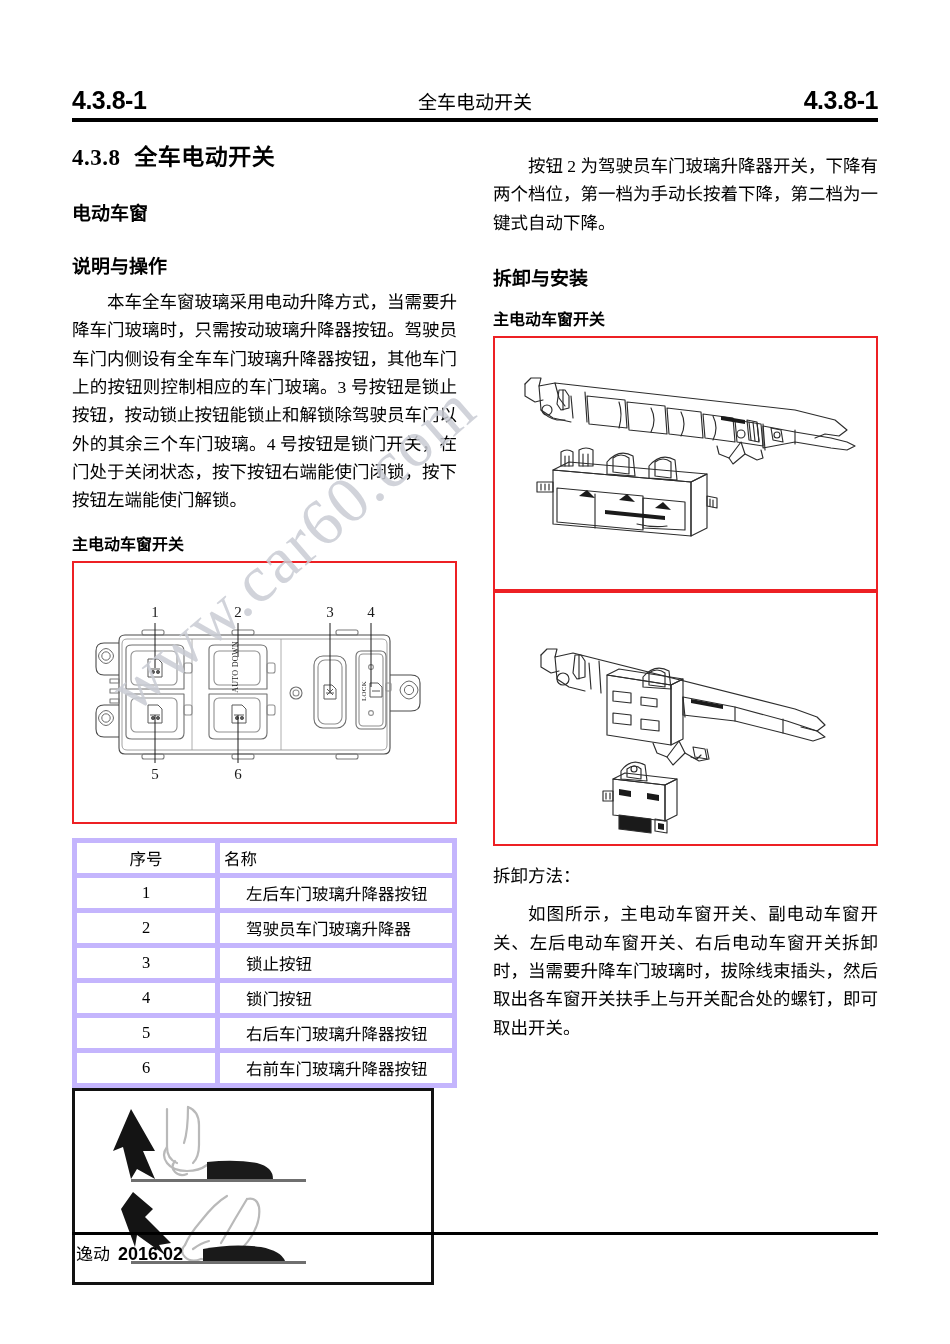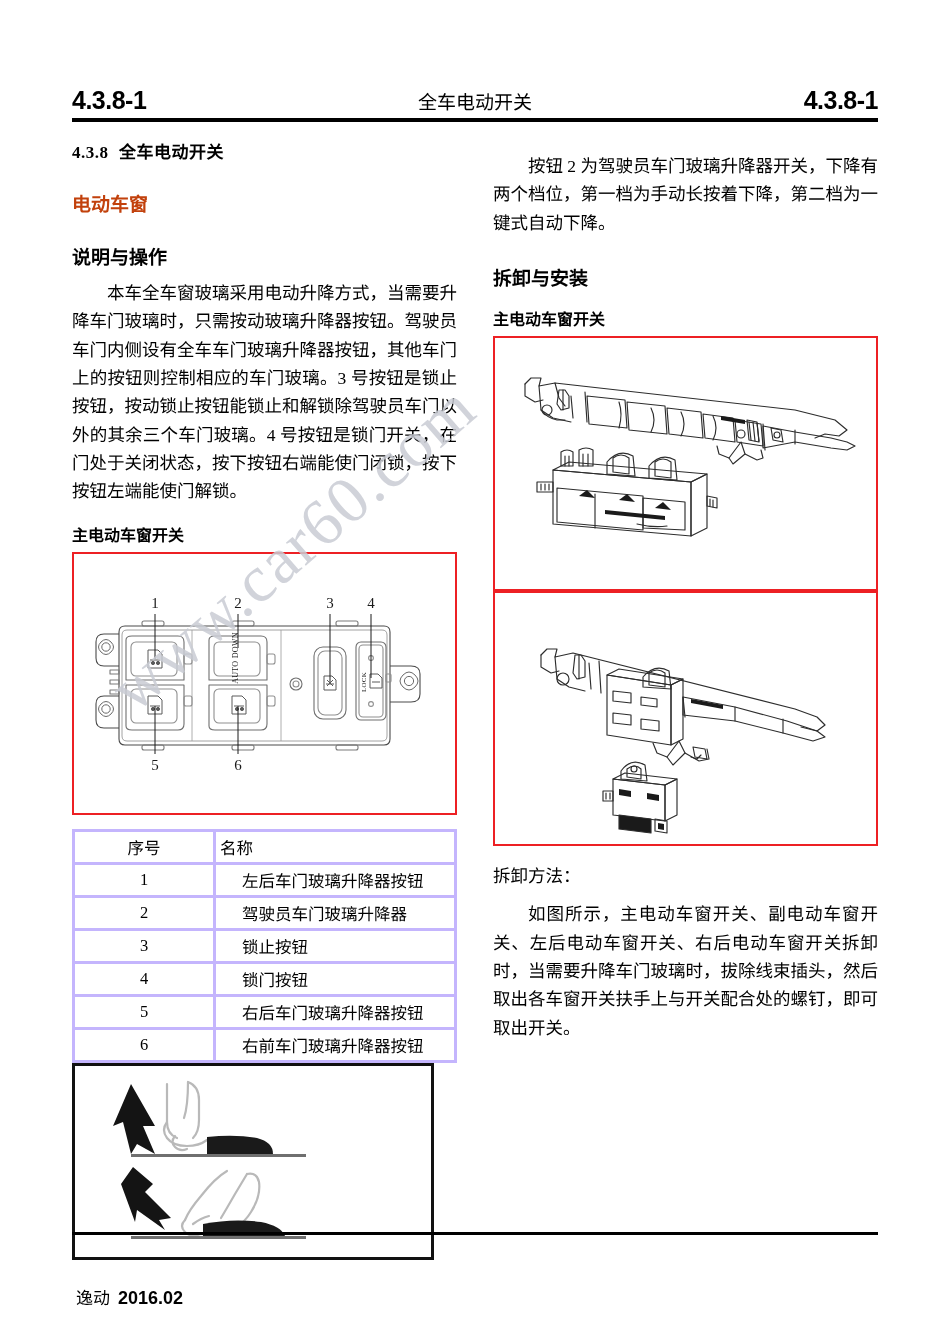--- a/index.html
+++ b/index.html
@@ -89,35 +89,35 @@
     top: 130px;
     width: 385px;
   }
   .col-left  { left: 72px; }
   .col-right { left: 493px; }
 
   h1.sec-title {
     margin: 0 0 0 0;
     padding: 8px 0 0 0;
     font-family: "Liberation Sans", "DejaVu Sans", sans-serif;
-    font-size: 17px;
+    font-size: 23px;
     font-weight: bold;
     color: #000;
     letter-spacing: 0.5px;
   }
   h1.sec-title .num {
     font-family: "Liberation Serif", "DejaVu Serif", serif;
     font-weight: bold;
   }
   h2.sub-a {
     margin: 26px 0 0 0;
     font-family: "Liberation Sans", "DejaVu Sans", sans-serif;
     font-size: 19px;
     font-weight: bold;
-    color: #c2410c;
+    color: #000000;
   }
   h3.sub-b {
     margin: 26px 0 0 0;
     font-family: "Liberation Sans", "DejaVu Sans", sans-serif;
     font-size: 19px;
     font-weight: bold;
     color: #000;
   }
   h4.fig-label {
     margin: 16px 0 6px 0;
@@ -153,21 +153,21 @@
 
   
   table.partstable {
     border-collapse: collapse;
     width: 385px;
     margin: 14px 0 0 0;
     table-layout: fixed;
   }
   table.partstable th,
   table.partstable td {
-    border: 3px solid #c4b5fd;
+    border: 5px solid #c4b5fd;
     font-size: 16.5px;
     height: 28px;
     padding: 1px 4px;
     color: #000;
     font-weight: normal;
   }
   table.partstable th:first-child,
   table.partstable td:first-child {
     width: 130px;
     text-align: center;
@@ -180,21 +180,21 @@
     position: absolute;
     left: 72px;
     top: 1232px;
     width: 806px;
     height: 3px;
     background: #000;
   }
   .footer {
     position: absolute;
     left: 76px;
-    top: 1284px;
+    top: 1240px;
     font-size: 17px;
     color: #000;
   }
   .footer .fdate {
     font-family: "Liberation Sans", "DejaVu Sans", sans-serif;
     font-weight: bold;
     font-size: 18px;
     margin-left: 8px;
   }
 

